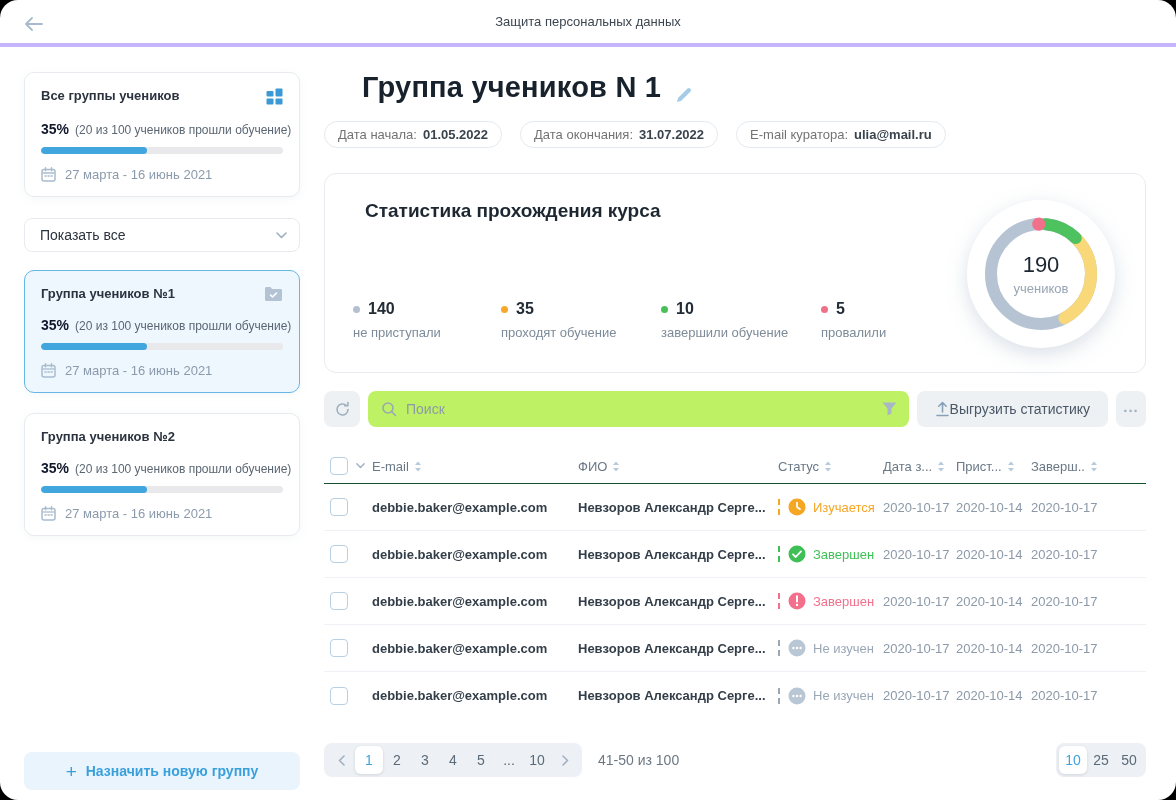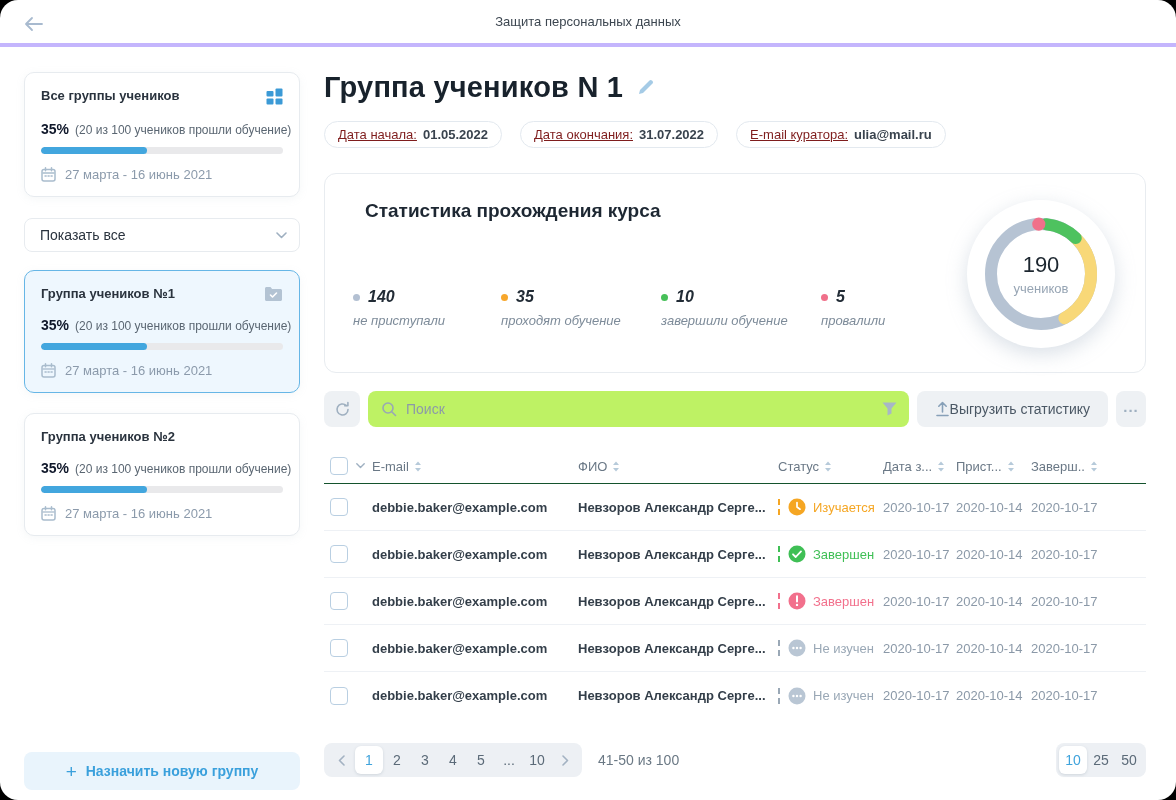--- a/index.html
+++ b/index.html
@@ -24,31 +24,31 @@
   .gcard-track { margin-top:10px; height:7px; border-radius:4px; background:#e9e9eb; overflow:hidden; }
   .gcard-fill { height:100%; border-radius:4px; background:#42a6de; }
   .gcard-dates { margin-top:13px; display:flex; align-items:center; gap:9px; font-size:13px; color:#8b9aab; }
   .select { width:276px; height:34px; margin-top:21px; border:1px solid #e7ebef; border-radius:8px; background:#fff; display:flex; align-items:center; justify-content:space-between; padding:0 12px 0 15px; font-size:14px; color:#2a333e; cursor:pointer; }
   .mt18 { margin-top:18px; } .mt20 { margin-top:20px; }
   .assign-btn { margin-top:auto; width:276px; height:38px; border:none; border-radius:8px; background:#e9f4fc; color:#3aa0dc; font-size:14px; font-weight:bold; cursor:pointer; display:flex; align-items:center; justify-content:center; gap:9px; font-family:inherit; }
   .assign-plus { font-size:19px; font-weight:normal; line-height:1; }
 
   
   .main { flex:1; padding:24px 30px 0 24px; }
-  .page-head { display:flex; align-items:center; gap:14px; }
+  .page-head { display:flex; align-items:flex-end; gap:14px;margin-left:38px; }
   .page-title { font-size:29px; font-weight:bold; color:#18222c; letter-spacing:.2px; }
   .chips { display:flex; gap:18px; margin-top:17px; }
   .chip { height:27px; border:1px solid #e3e9ef; border-radius:14px; display:flex; align-items:center; gap:6px; padding:0 13px; font-size:13px; }
-  .chip-label { color:#7f1d1d;text-decoration:underline; }
+  .chip-label { color:#737373; }
   .chip-value { color:#39434e; font-weight:bold; }
 
   
   .stats-card { margin-top:25px; height:200px; border:1px solid #e8ecf0; border-radius:12px; position:relative; padding:26px 40px; }
   .stats-title { font-size:19px; font-weight:bold; color:#1d2732; }
-  .legend { position:absolute; left:28px; bottom:44px; display:flex;font-style:italic; }
+  .legend { position:absolute; left:28px; bottom:32px; display:flex; }
   .legend-item { width:148px; }
   .legend-item.w2 { width:160px; }
   .legend-value { font-size:16px; font-weight:bold; color:#222c36; display:flex; align-items:center; gap:8px; }
   .dot { width:7px; height:7px; border-radius:50%; display:inline-block; }
   .dot.c0{background:#b3c0d2}.dot.c1{background:#f7a72c}.dot.c2{background:#47c059}.dot.c3{background:#f0708a}
   .legend-label { margin-top:7px; font-size:13px; color:#7d8b99; }
   .donut { position:absolute; right:30px; top:26px; width:148px; height:148px; border-radius:50%; background:#fff; box-shadow:0 6px 20px rgba(150,165,185,.35); display:flex; align-items:center; justify-content:center; }
   .donut-center { position:absolute; inset:0; display:flex; flex-direction:column; align-items:center; justify-content:center; gap:3px; }
   .donut-total { font-size:22px; color:#1c262f; }
   .donut-sub { font-size:13px; color:#97a5b4; }

